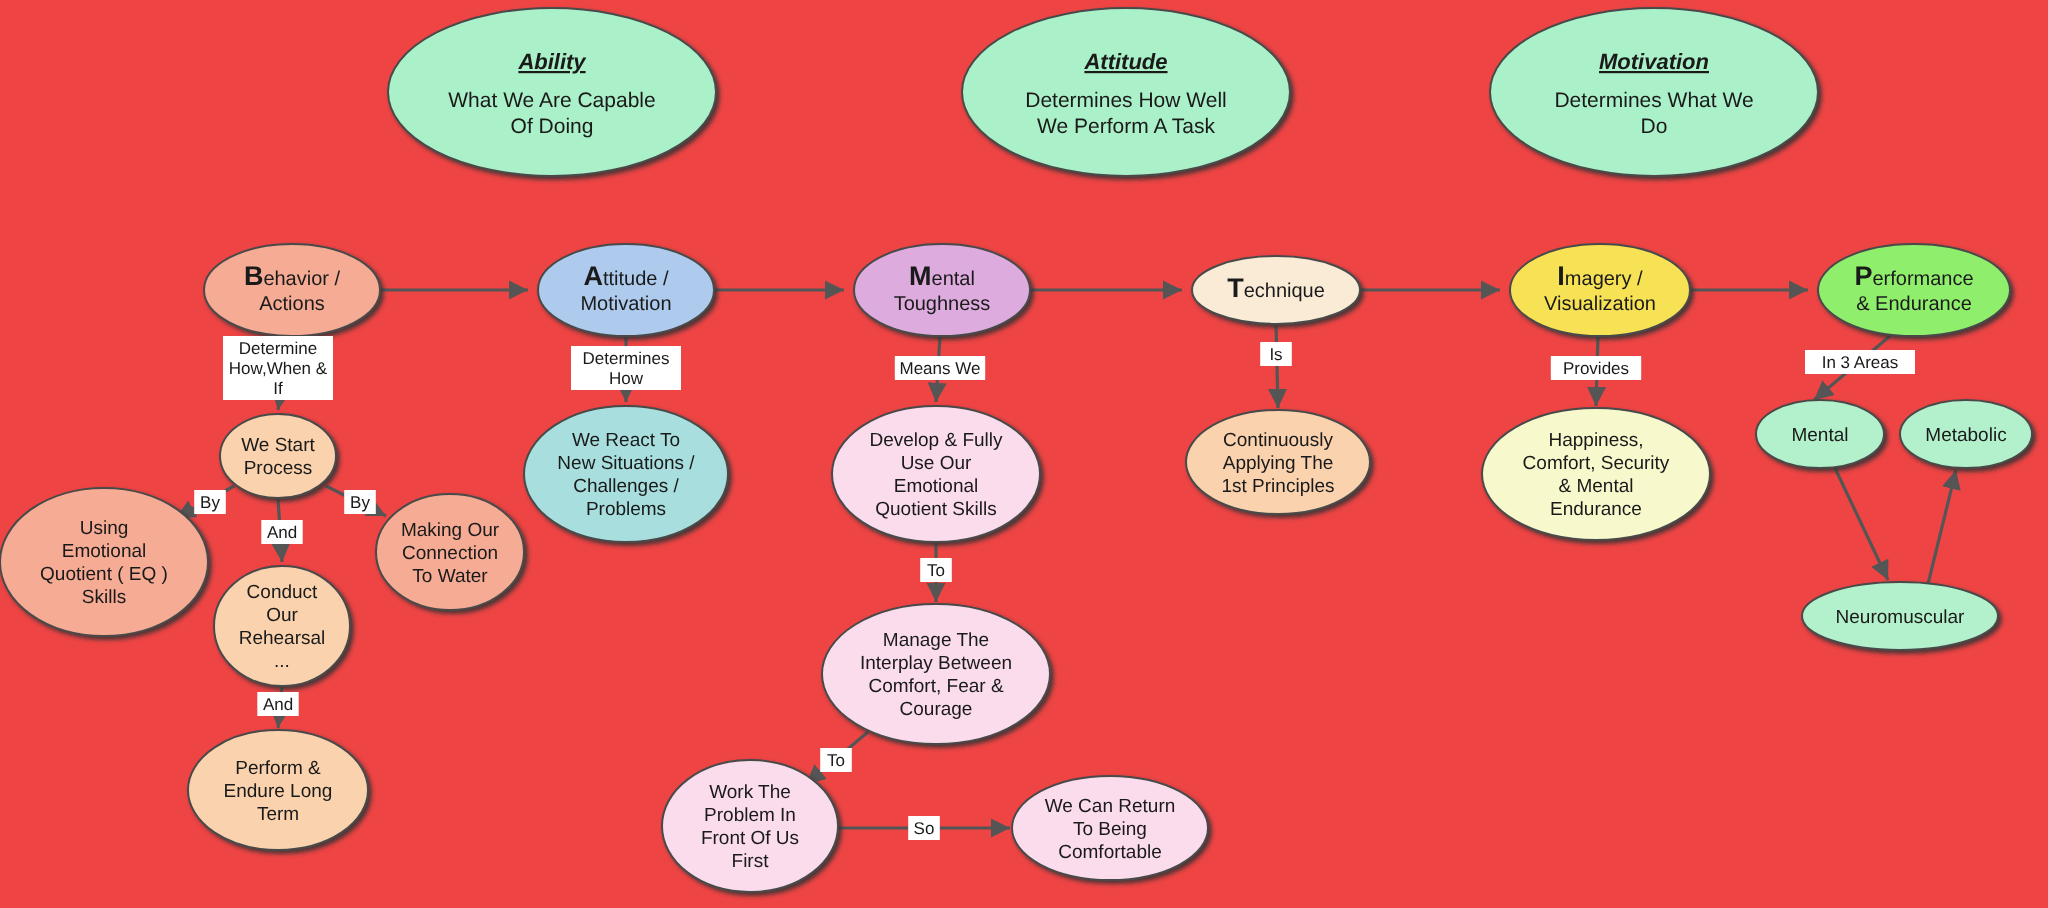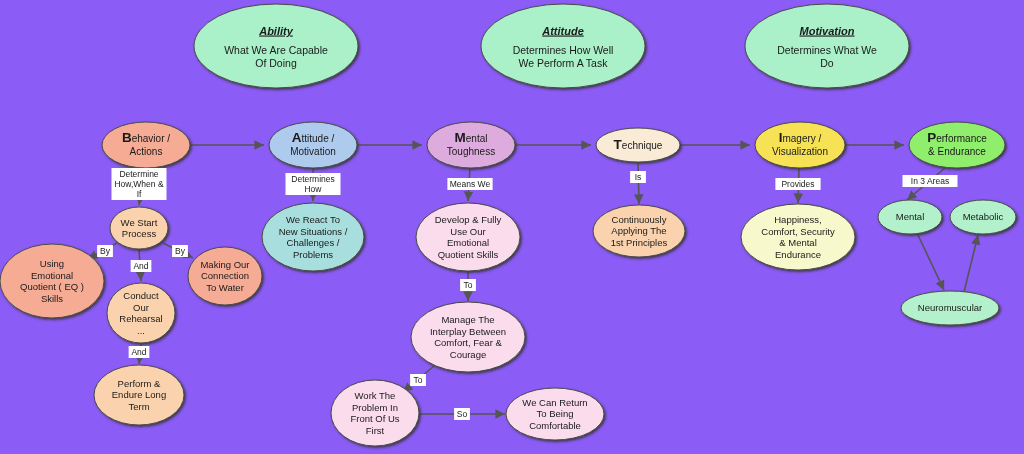--- a/index.html
+++ b/index.html
@@ -1,17 +1,17 @@
 <!DOCTYPE html>
 <html><head>
 <meta charset="utf-8">
 <title>Concept Map</title>
 <style>
   html,body{margin:0;padding:0;background:#000;}
-  #stage{position:relative;width:1024px;height:454px;background:#8b5cf6;overflow:hidden;}
+  #stage{position:relative;width:1024px;height:454px;background:#ef4444;overflow:hidden;}
   svg{display:block;}
   .nodeLabel{font-family:"Liberation Sans",sans-serif;fill:#1a1a1a;text-anchor:middle;}
   .edgeLabel{font-family:"Liberation Sans",sans-serif;fill:#1a1a1a;text-anchor:middle;}
   .capLetter{font-size:13.5px;font-weight:bold;}
 </style>
 </head>
 <body>
 
 <div id="stage">
   <svg id="map" width="1024" height="454" viewBox="0 0 1024 454">

